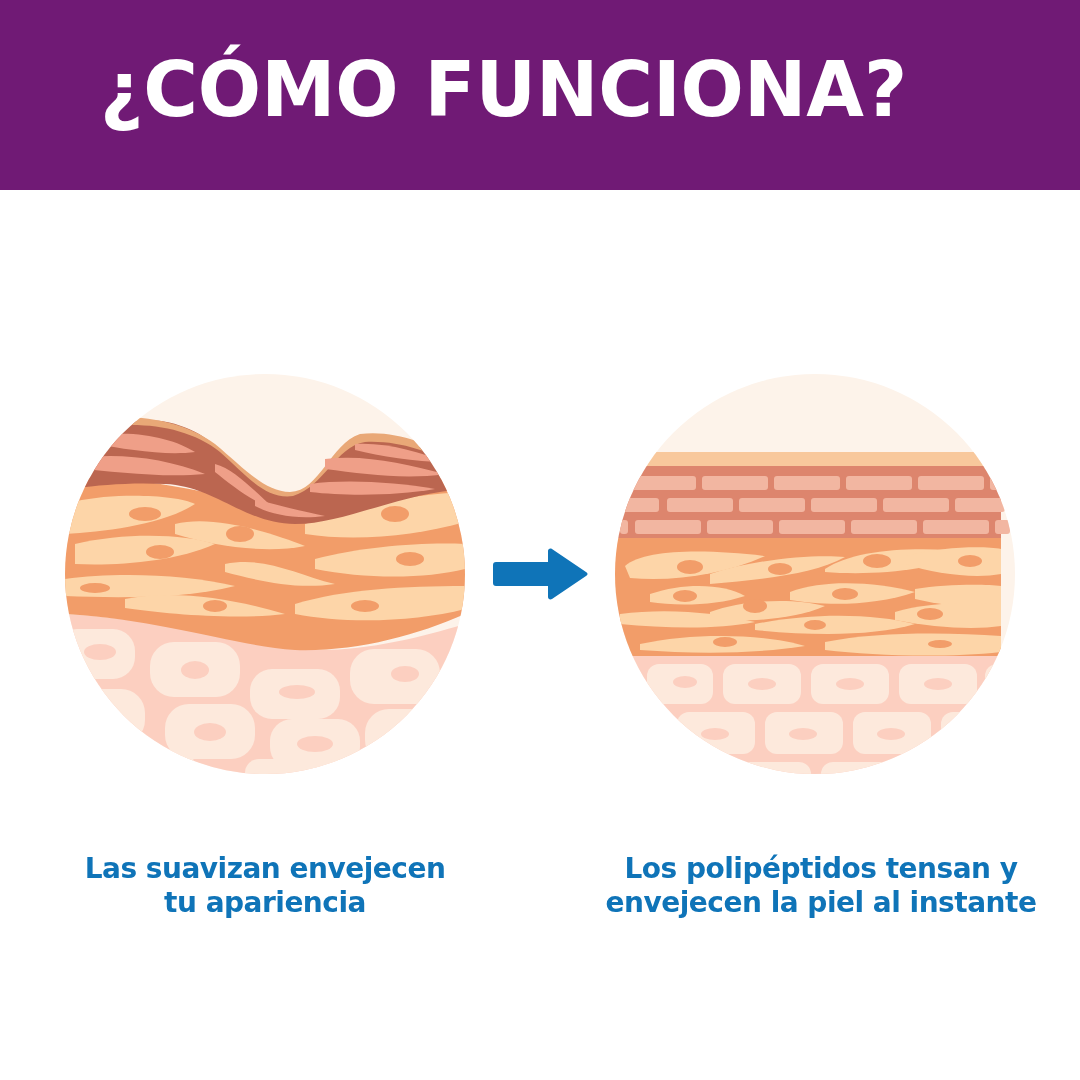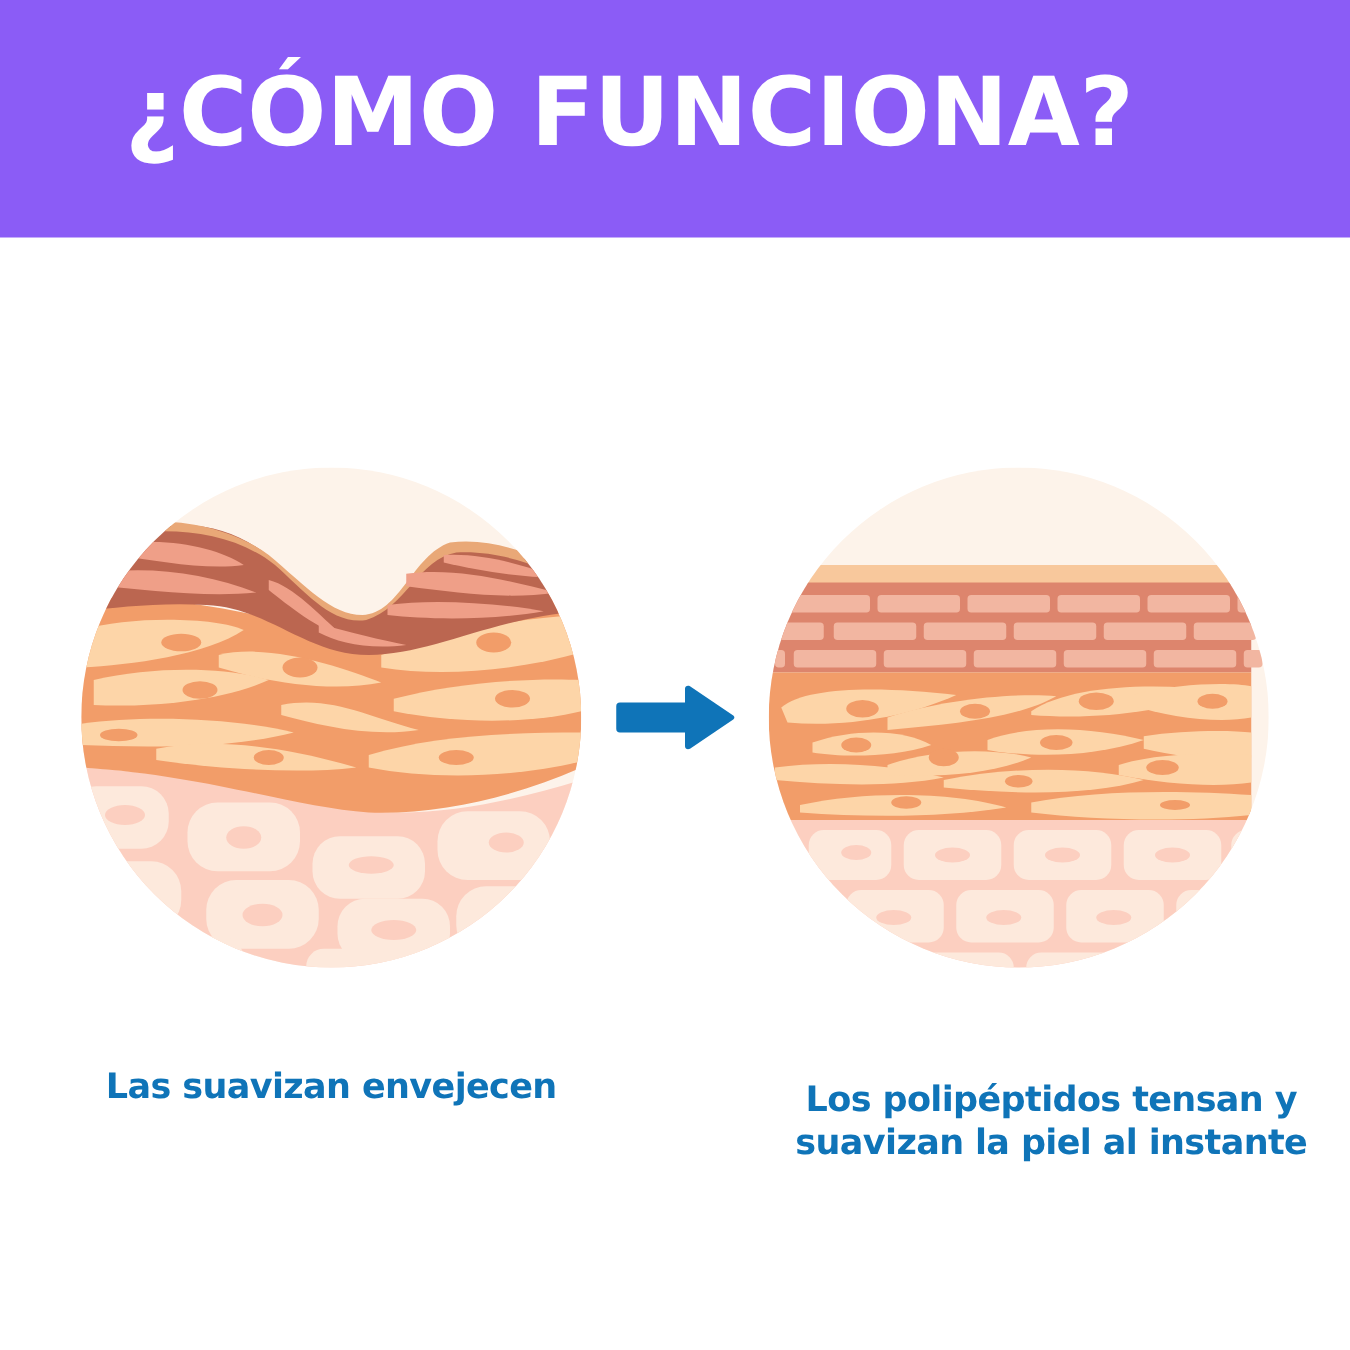--- a/index.html
+++ b/index.html
@@ -1,27 +1,27 @@
 <!DOCTYPE html>
 <html><head>
 <meta charset="utf-8">
 <style>
   html,body{margin:0;padding:0;}
   body{width:1080px;height:1080px;background:#ffffff;position:relative;overflow:hidden;font-family:"DejaVu Sans","Liberation Sans",sans-serif;}
-  .header{position:absolute;left:0;top:0;width:1080px;height:190px;background:#8b5cf6;}
+  .header{position:absolute;left:0;top:0;width:1080px;height:190px;background:#701a75;}
   .title{position:absolute;left:100px;top:52px;margin:0;color:#ffffff;font-family:"DejaVu Sans","Liberation Sans",sans-serif;font-weight:bold;font-size:76px;letter-spacing:0px;line-height:1;white-space:nowrap;transform:scaleX(0.98);transform-origin:left center;}
   .panel{position:absolute;top:374px;width:400px;height:400px;}
   .panel svg{display:block;}
   .left-panel{left:65px;}
   .right-panel{left:615px;}
   .arrow{position:absolute;left:492px;top:548px;width:96px;height:52px;}
   .caption{position:absolute;top:852px;margin:0;color:#0f74b8;font-weight:bold;font-size:28px;line-height:34px;text-align:center;white-space:nowrap;letter-spacing:-0.5px;}
   .caption span{display:block;}
   .cap-left{left:60px;width:410px;}
-  .cap-right{left:616px;width:450px;margin-top:11px;}
+  .cap-right{left:596px;width:450px;}
 </style>
 </head>
 <body>
 
 <div class="header">
   <h1 class="title">¿CÓMO FUNCIONA?</h1>
 </div>
 
 <div class="panel left-panel">
   <svg width="400" height="400" viewBox="0 0 400 400">
@@ -195,17 +195,18 @@
             <ellipse cx="276" cy="360" rx="14" ry="6"></ellipse>
             <ellipse cx="355" cy="358" rx="12" ry="6"></ellipse>
         </g>
       </g>
     </g>
   </svg>
 </div>
 
 <p class="caption cap-left">
   <span>Las suavizan envejecen</span>
+  <span>tu apariencia</span>
 </p>
 <p class="caption cap-right">
   <span>Los polipéptidos tensan y</span>
-  <span>suavizan la piel al instante</span>
+  <span>envejecen la piel al instante</span>
 </p>
 
 </body></html>

